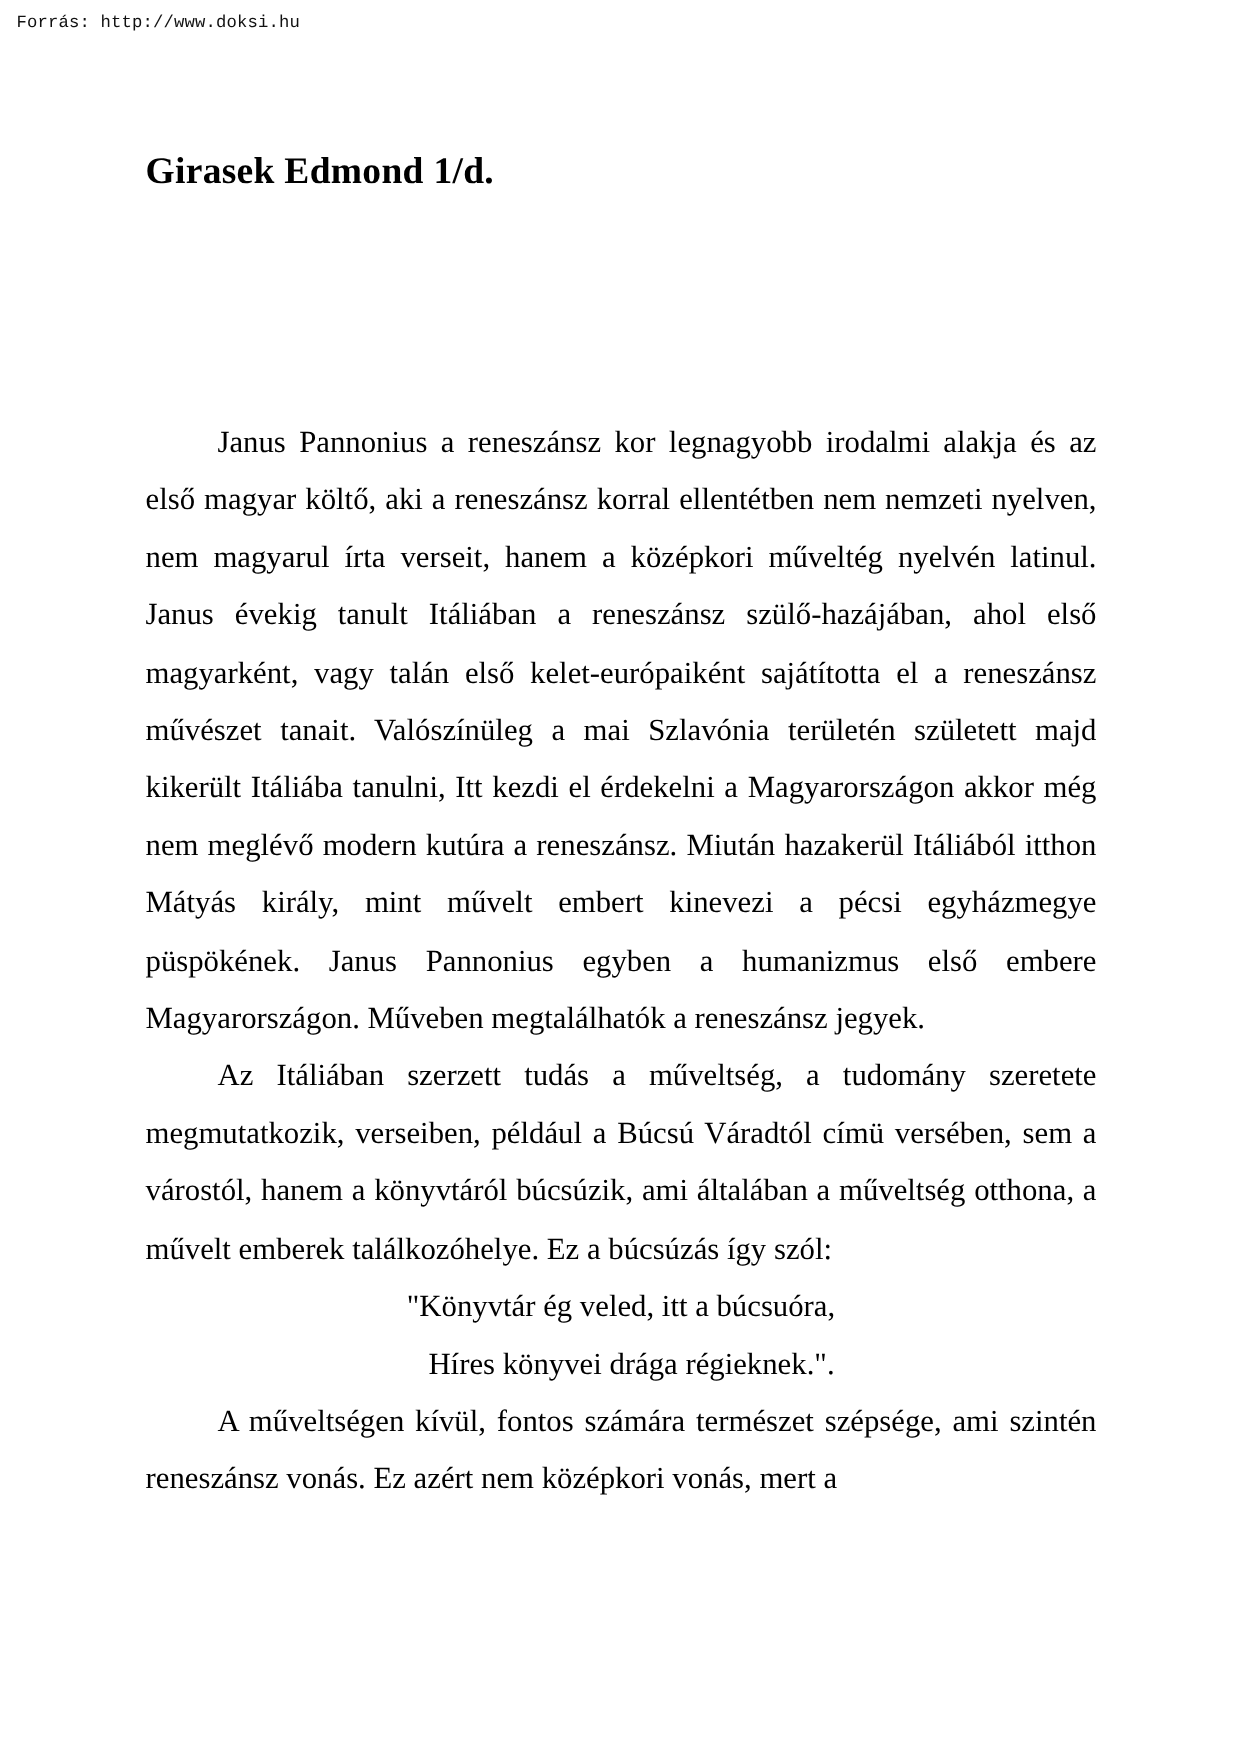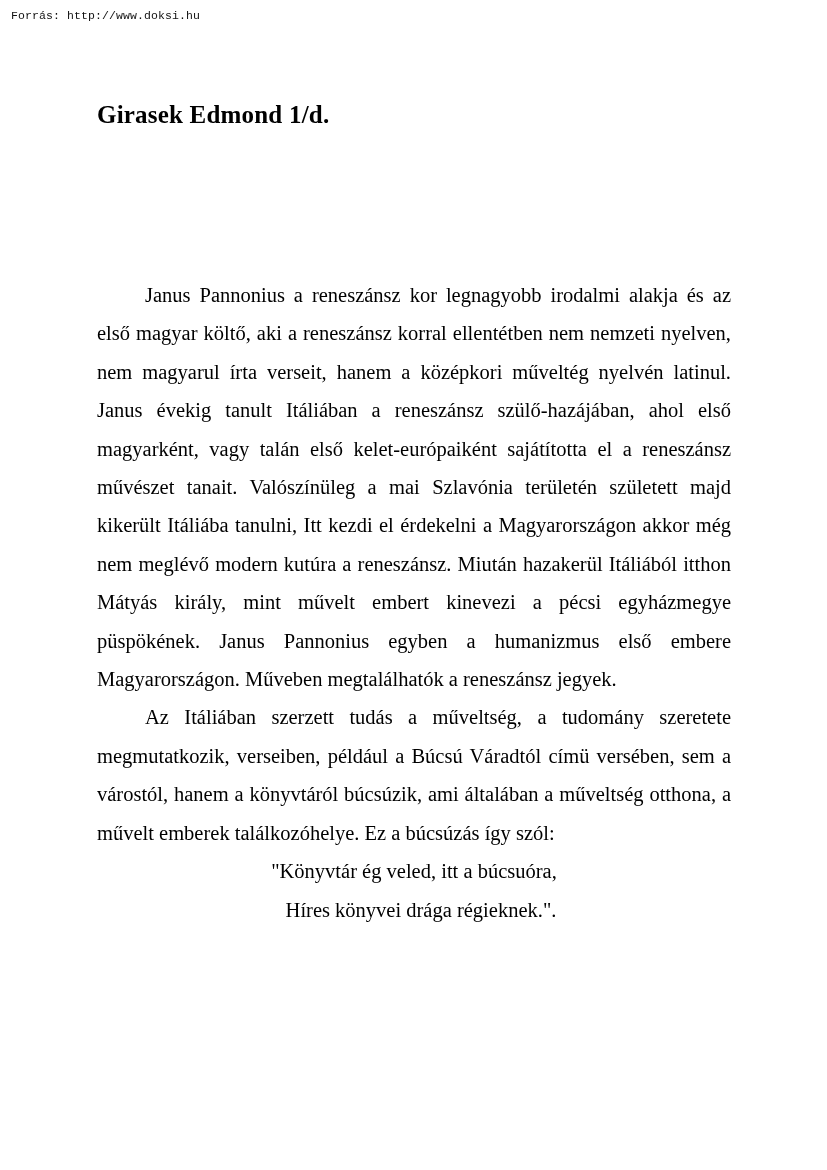--- a/index.html
+++ b/index.html
@@ -118,15 +118,16 @@
 
     <p class="para">Janus Pannonius a reneszánsz kor legnagyobb irodalmi alakja és az első magyar költő, aki a reneszánsz korral ellentétben nem nemzeti nyelven, nem magyarul írta verseit, hanem a középkori műveltég nyelvén latinul. Janus évekig tanult Itáliában a reneszánsz szülő-hazájában, ahol első magyarként, vagy talán első kelet-európaiként sajátította el a reneszánsz művészet tanait. Valószínüleg a mai Szlavónia területén született majd kikerült Itáliába tanulni, Itt kezdi el érdekelni a Magyarországon akkor még nem meglévő modern kutúra a reneszánsz. Miután hazakerül Itáliából itthon Mátyás király, mint művelt embert kinevezi a pécsi egyházmegye püspökének. Janus Pannonius egyben a humanizmus első embere Magyarországon. Műveben megtalálhatók a reneszánsz jegyek.</p>
 
     <p class="para">Az Itáliában szerzett tudás a műveltség, a tudomány szeretete megmutatkozik, verseiben, például a Búcsú Váradtól címü versében, sem a várostól, hanem a könyvtáról búcsúzik, ami általában a műveltség otthona, a művelt emberek találkozóhelye. Ez a búcsúzás így szól:</p>
 
     <div class="verse-block">
       <p class="verse">"Könyvtár ég veled, itt a búcsuóra,</p>
       <p class="verse second">Híres könyvei drága régieknek.".</p>
     </div>
 
+    <p class="para">A műveltségen kívül, fontos számára természet szépsége, ami szintén reneszánsz vonás. Ez azért nem középkori vonás, mert a</p>
 
   </div>
 </div>
 
 </body></html>

